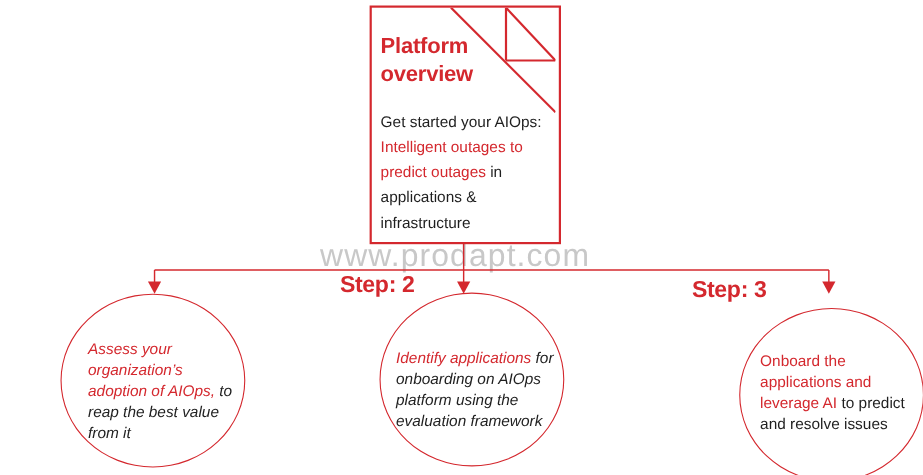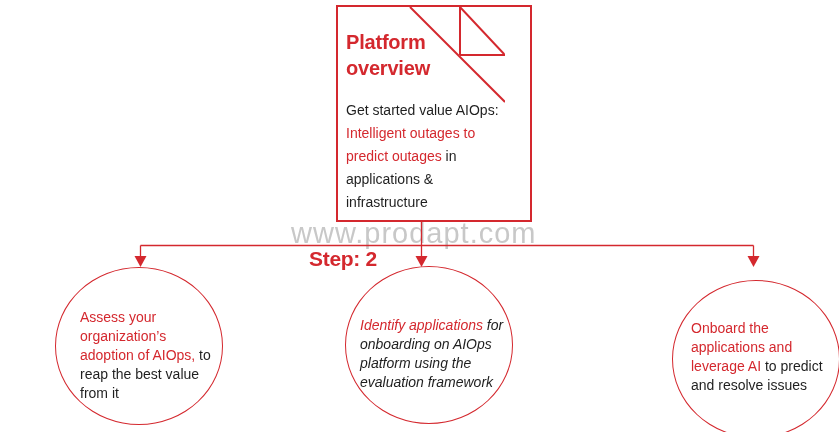--- a/index.html
+++ b/index.html
@@ -45,21 +45,21 @@
     stroke-width:1.3;
   }
   .connectors polygon{
     fill:var(--red);
   }
   
   .overview-box{
     position:absolute;
     left:336px;
     top:5px;
-    width:196px;
+    width:174px;
     height:217px;
     border:2px solid var(--red);
     z-index:2;
     background:transparent;
   }
   .corner-decoration{
     position:absolute;
     left:0;top:0;
     width:167px;height:213px;
   }
@@ -114,21 +114,21 @@
   }
   .step-circle.c1{left:55px;top:267px;}
   .step-circle.c2{left:345px;top:266px;}
   .step-circle.c3{left:672px;top:280px;}
   .circle-text{
     position:absolute;
     font-size:14px;
     line-height:19px;
     color:var(--black);
   }
-  .c1 .circle-text{left:24px;top:40px;width:142px;}
+  .c1 .circle-text{left:24px;top:40px;width:142px;font-style:italic;}
   .c2 .circle-text{left:14px;top:49px;width:152px;font-style:italic;}
   .c3 .circle-text{left:18px;top:38px;width:134px;}
 </style>
 </head>
 <body>
 
 <div class="canvas">
 
   <div class="watermark">www.prodapt.com</div>
 
@@ -144,24 +144,25 @@
   </svg>
 
   <div class="overview-box">
     <svg class="corner-decoration" viewBox="0 0 167 213" xmlns="http://www.w3.org/2000/svg">
       <line x1="72" y1="0" x2="167" y2="95"></line>
       <line x1="122" y1="0" x2="122" y2="48"></line>
       <line x1="122" y1="48" x2="167" y2="48"></line>
       <line x1="122" y1="0" x2="167" y2="48"></line>
     </svg>
     <h1 class="box-title">Platform overview</h1>
-    <p class="box-body"><span class="t-black">Get started value AIOps: </span><span class="t-red">Intelligent outages to predict outages</span><span class="t-black"> in applications &amp; infrastructure</span></p>
+    <p class="box-body"><span class="t-black">Get started your AIOps: </span><span class="t-red">Intelligent outages to predict outages</span><span class="t-black"> in applications &amp; infrastructure</span></p>
   </div>
 
   <div class="step-label s2">Step: 2</div>
+  <div class="step-label s3">Step: 3</div>
 
   <div class="step-circle c1">
     <p class="circle-text"><span class="t-red">Assess your organization’s adoption of AIOps,</span><span class="t-black"> to reap the best value from it</span></p>
   </div>
   <div class="step-circle c2">
     <p class="circle-text"><span class="t-red">Identify applications</span><span class="t-black"> for onboarding on AIOps platform using the evaluation framework</span></p>
   </div>
   <div class="step-circle c3">
     <p class="circle-text"><span class="t-red">Onboard the applications and leverage AI</span><span class="t-black"> to predict and resolve issues</span></p>
   </div>

